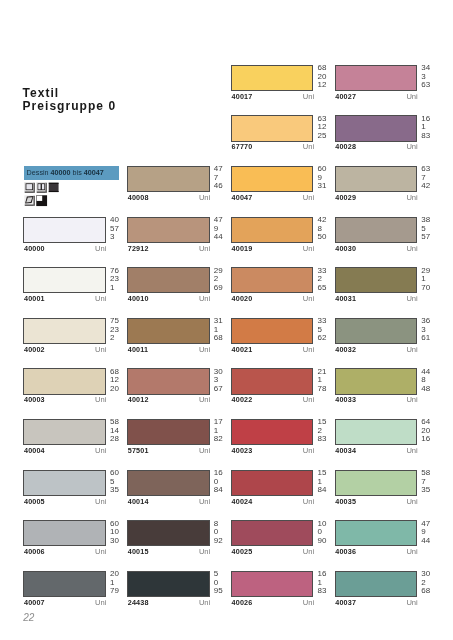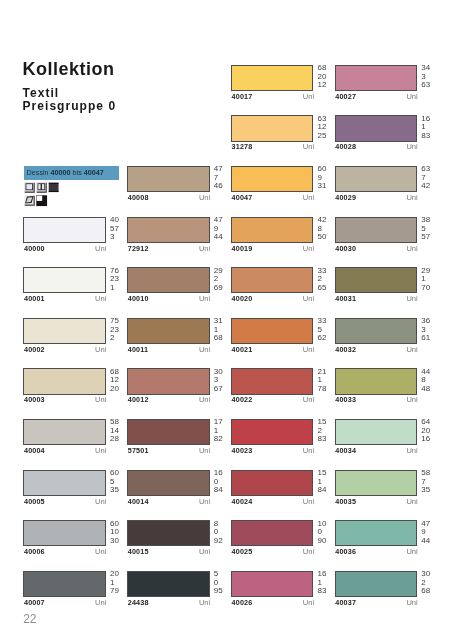--- a/index.html
+++ b/index.html
@@ -25,28 +25,27 @@
   .icon-row.r1{top:182px;}
   .icon-row.r2{top:195px;}
   .ico{width:11.6px;height:11.6px;float:left;margin-right:0.6px;display:block;}
 
   .swatch-cell{position:absolute;}
   .chip{position:absolute;left:0;top:0;width:82.6px;height:26.4px;border:1px solid #4d4d4d;box-sizing:border-box;}
   .nums{position:absolute;left:86.8px;top:-0.6px;width:22px;font-size:8px;line-height:8.6px;color:#414141;}
   .lbl{position:absolute;left:0.8px;top:28.2px;width:82px;font-size:7.2px;font-weight:bold;color:#232323;line-height:1;letter-spacing:0.15px;}
   .uni{position:absolute;left:0;top:28.2px;width:83.3px;text-align:right;font-size:7.6px;color:#7a7a7a;font-weight:normal;line-height:1;}
 
-  .pageno{position:absolute;left:23.2px;top:612.8px;font-size:12px;color:#8d8d8d;line-height:1;}
+  .pageno{position:absolute;left:23.2px;top:612.8px;font-size:10px;color:#8d8d8d;line-height:1;font-style:italic;}
 </style>
 </head>
 <body>
 
 <div class="page">
 
-  <div class="title">Kollektion</div>
   <div class="sub1">Textil</div>
   <div class="sub2">Preisgruppe 0</div>
 
   <div class="dessin-bar">
     <span>Dessin</span>
       <span class="sp"></span>
       <span class="b">40000</span>
       <span class="sp"></span>
       <span>bis</span>
       <span class="sp"></span>
@@ -271,21 +270,21 @@
         <div class="lbl">40017</div>
         <div class="uni">Uni</div>
       </div>
       <div class="swatch-cell" style="left: 230.8px; top: 115.3px;">
         <div class="chip" style="background: rgb(249, 201, 124);"></div>
         <div class="nums">
           <div>63</div>
           <div>12</div>
           <div>25</div>
         </div>
-        <div class="lbl">31278</div>
+        <div class="lbl">67770</div>
         <div class="uni">Uni</div>
       </div>
       <div class="swatch-cell" style="left: 230.8px; top: 165.9px;">
         <div class="chip" style="background: rgb(249, 189, 85);"></div>
         <div class="nums">
           <div>60</div>
           <div>9</div>
           <div>31</div>
         </div>
         <div class="lbl">40047</div>

